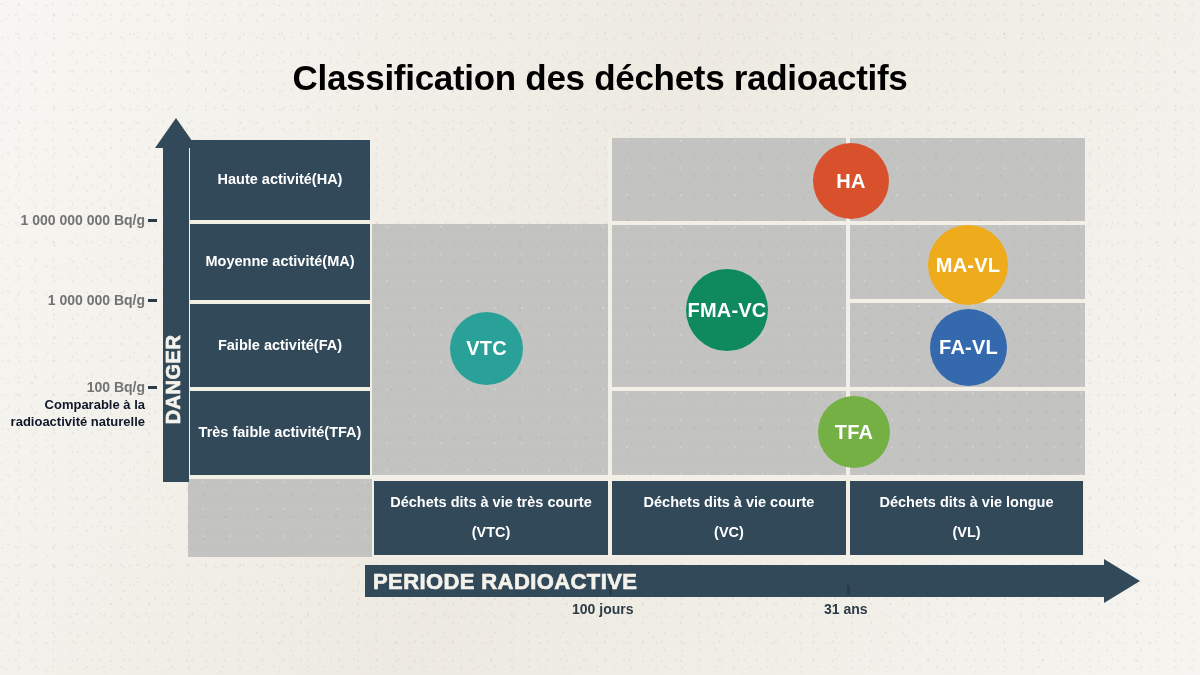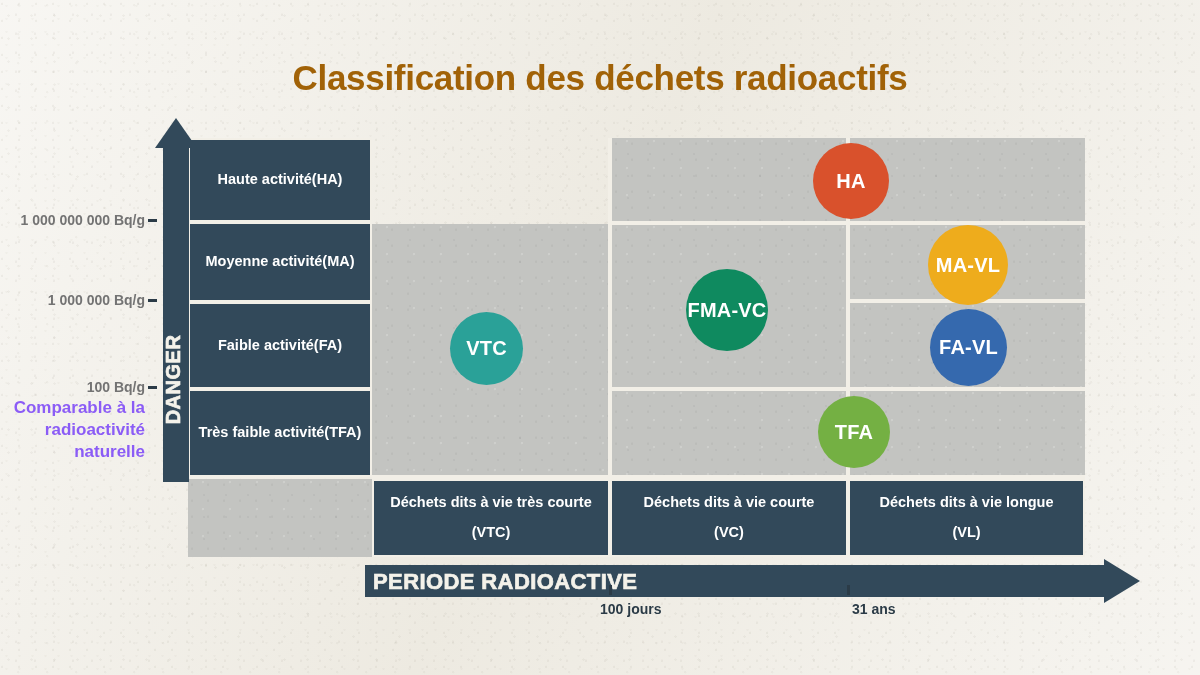--- a/index.html
+++ b/index.html
@@ -36,21 +36,21 @@
 
   
   #page-title {
     position: absolute;
     left: 0; right: 0;
     top: 58px;
     text-align: center;
     font-size: 35px;
     font-weight: 700;
     letter-spacing: -0.3px;
-    color: #a16207;
+    color: #000000;
   }
 
   
   .grid-cell {
     position: absolute;
     background-color: #c3c4c1;
     background-image:
       radial-gradient(circle at 25% 35%, rgba(120,120,115,0.10) 0 1px, transparent 1.4px),
       radial-gradient(circle at 72% 72%, rgba(120,120,115,0.09) 0 1px, transparent 1.4px),
       radial-gradient(circle at 55% 12%, rgba(255,255,255,0.18) 0 1px, transparent 1.4px);
@@ -112,24 +112,24 @@
   }
   .tick-dash {
     position: absolute;
     width: 9px;
     height: 3px;
     background: #2b3b47;
   }
   #natural-note {
     position: absolute;
     text-align: right;
-    font-size: 17px;
+    font-size: 13px;
     font-weight: 700;
     line-height: 1.3;
-    color: #8b5cf6;
+    color: #0f172a;
     width: 140px;
   }
 
   
   #danger-axis {
     position: absolute;
     left: 155px;
     top: 118px;
     width: 42px;
     height: 364px;
@@ -197,21 +197,20 @@
     letter-spacing: 0.4px;
     color: #f4f2ea;
     -webkit-text-stroke: 0.7px #f4f2ea;
   }
   .x-tick-label {
     position: absolute;
     font-size: 14px;
     font-weight: 700;
     color: #2b3b47;
     white-space: nowrap;
-    margin-left: 28px;
   }
   .x-tick-mark {
     position: absolute;
     width: 3px;
     height: 10px;
     background: #2b3b47;
   }
 
   
   .bubble {

